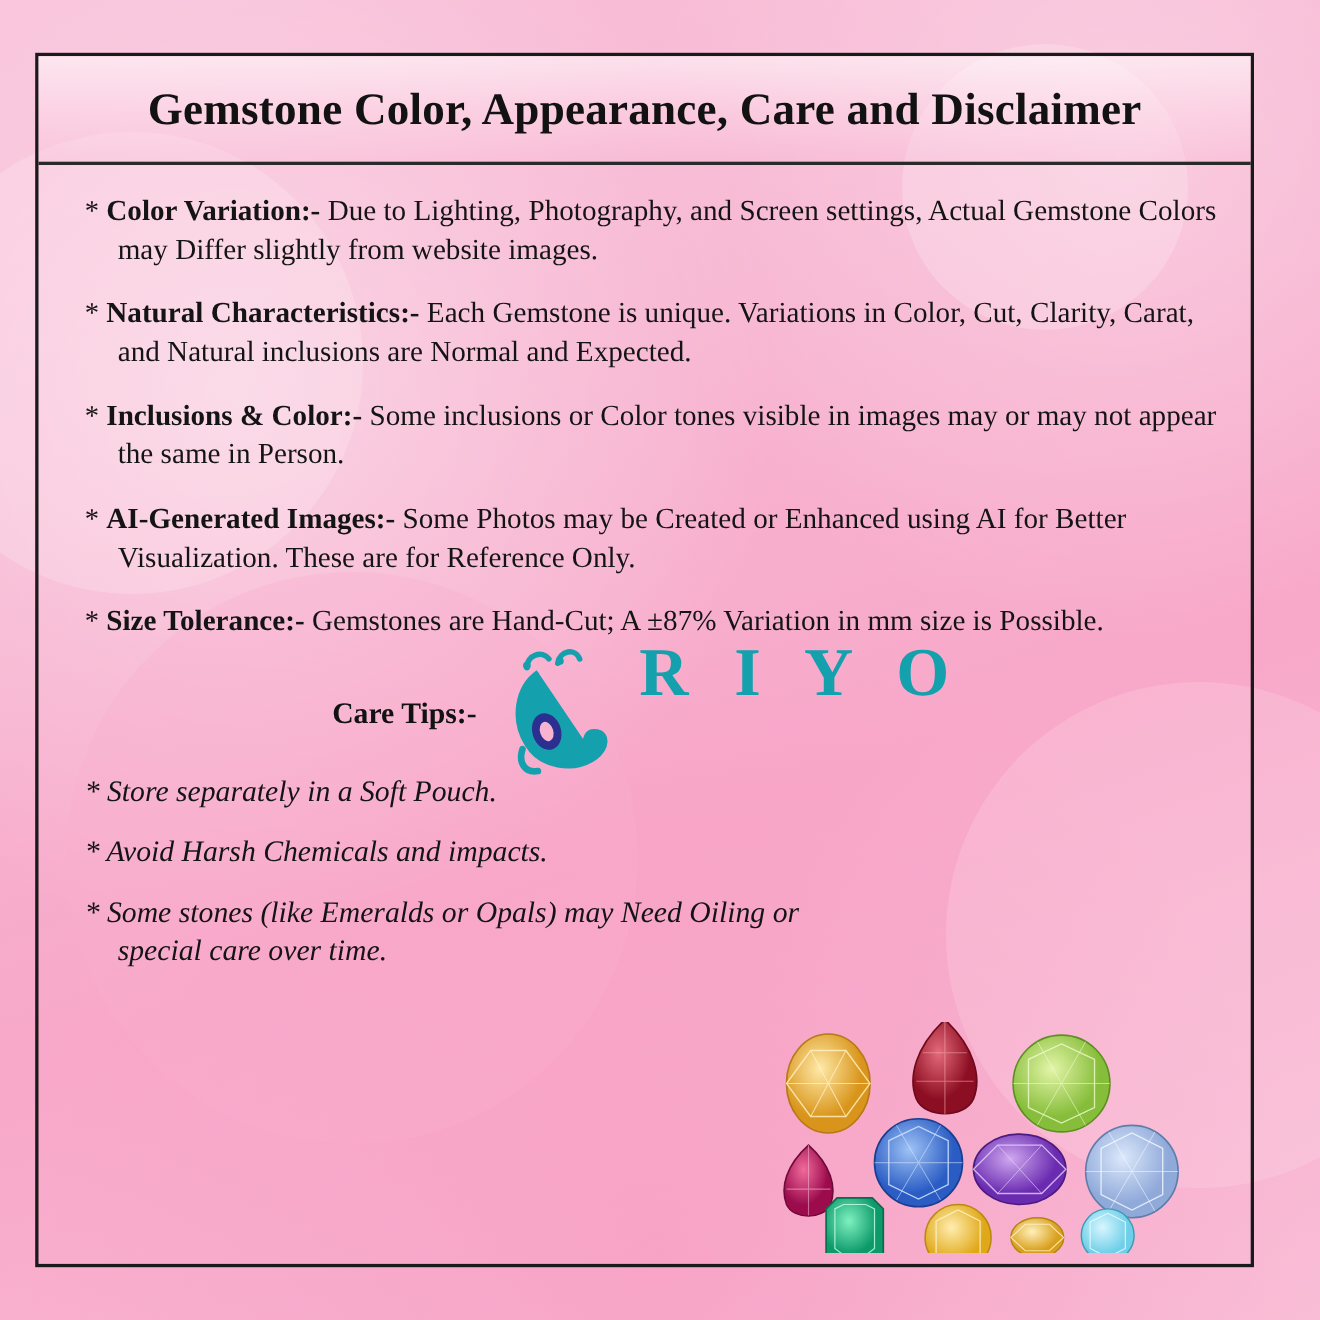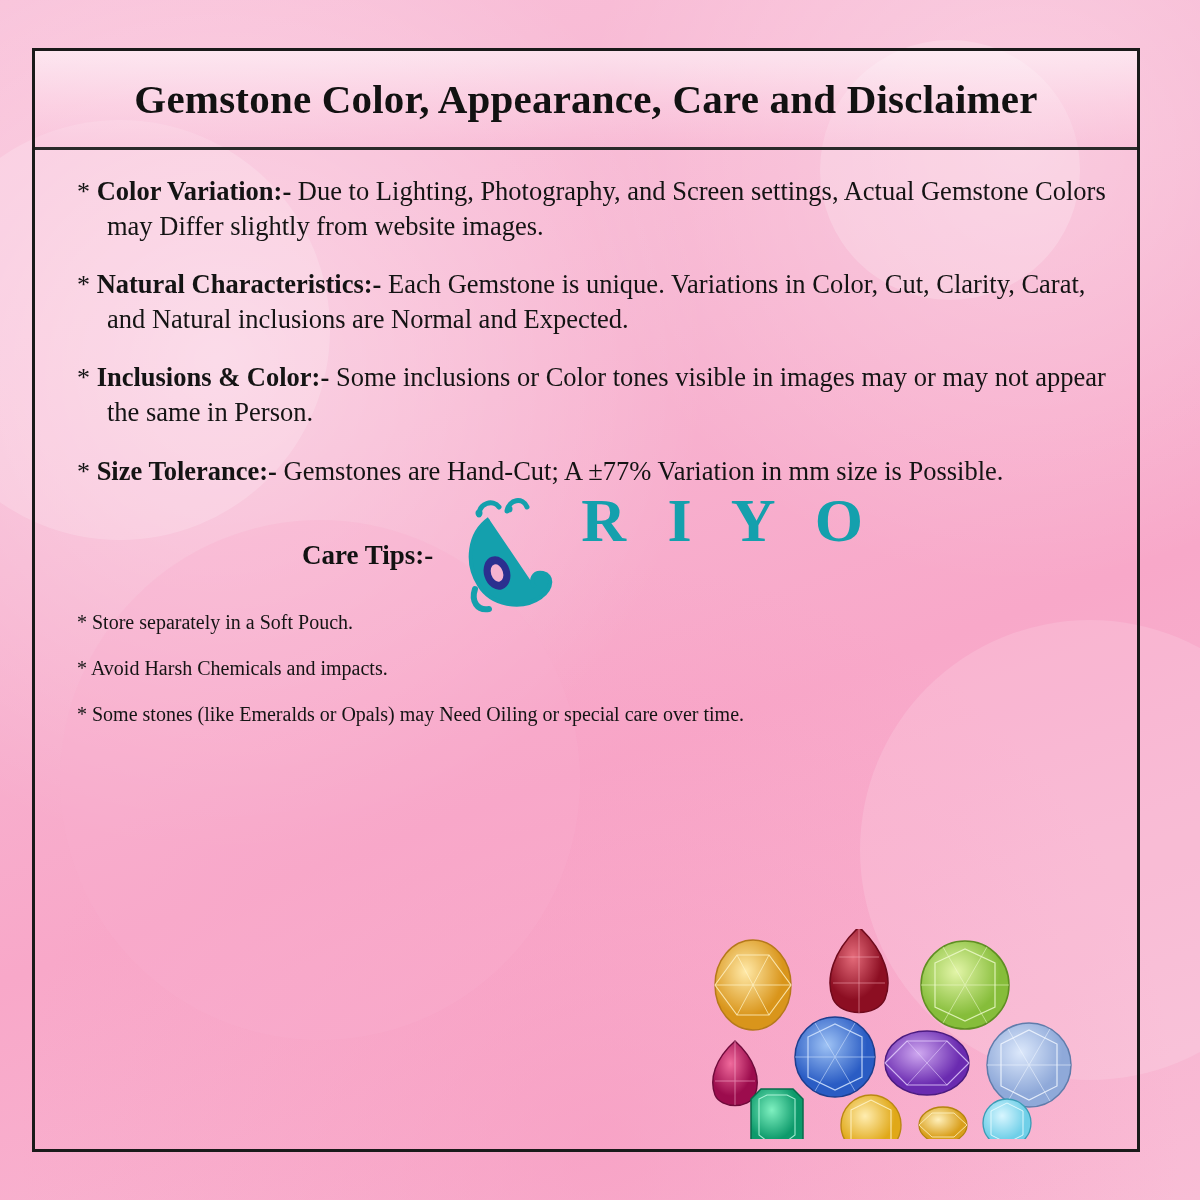--- a/index.html
+++ b/index.html
@@ -121,27 +121,28 @@
     line-height: 1;
     padding-left: 6px;
   }
 
   .care-list {
     margin-top: 10px;
     position: relative;
     z-index: 3;
   }
   .care-item {
-    font-size: 20px;
+    font-size: 27px;
     line-height: 1.3;
     color: #141414;
     margin-bottom: 20px;
     padding-left: 30px;
     text-indent: -30px;
     max-width: 700px;
+    font-style: italic;
   }
 
   .gems {
     position: absolute;
     right: 6px;
     bottom: 10px;
     width: 420px;
     height: 210px;
     pointer-events: none;
   }
@@ -171,24 +172,28 @@
       <div class="item">
         <span class="star">*</span>
         <span class="lbl">Natural Characteristics:-</span><span> Each Gemstone is unique. Variations in Color, Cut, Clarity, Carat, and Natural inclusions are Normal and Expected.</span>
       </div>
 
       <div class="item">
         <span class="star">*</span>
         <span class="lbl">Inclusions &amp; Color:-</span><span> Some inclusions or Color tones visible in images may or may not appear the same in Person.</span>
       </div>
 
-
-      <div class="item">
-        <span class="star">*</span>
-        <span class="lbl">Size Tolerance:-</span><span> Gemstones are Hand-Cut; A ±77% Variation in mm size is Possible.</span>
+      <div class="item">
+        <span class="star">*</span>
+        <span class="lbl">AI-Generated Images:-</span><span> Some Photos may be Created or Enhanced using AI for Better Visualization. These are for Reference Only.</span>
+      </div>
+
+      <div class="item">
+        <span class="star">*</span>
+        <span class="lbl">Size Tolerance:-</span><span> Gemstones are Hand-Cut; A ±87% Variation in mm size is Possible.</span>
       </div>
 
       <div class="care-tips-row">
         <div class="care-tips">Care Tips:-</div>
 
         <div class="brand">
           <span>
             <svg width="120" height="130" viewBox="0 0 120 130" aria-hidden="true">
               <g fill="none" stroke="#14a0ad" stroke-width="5" stroke-linecap="round">
                 <path d="M30 26 C30 14, 44 10, 50 18"></path>

